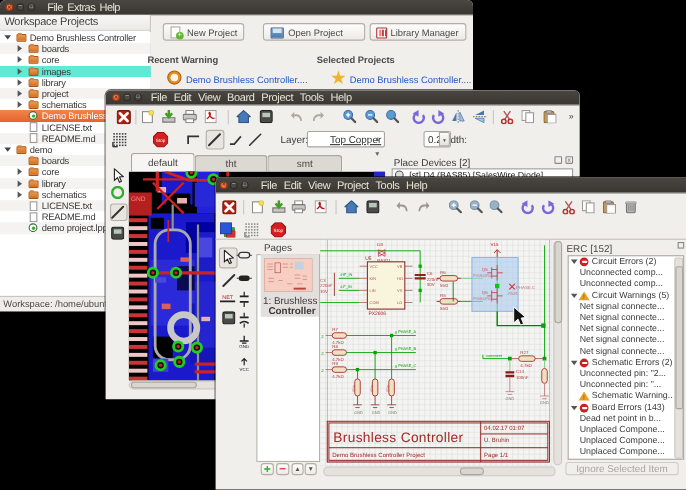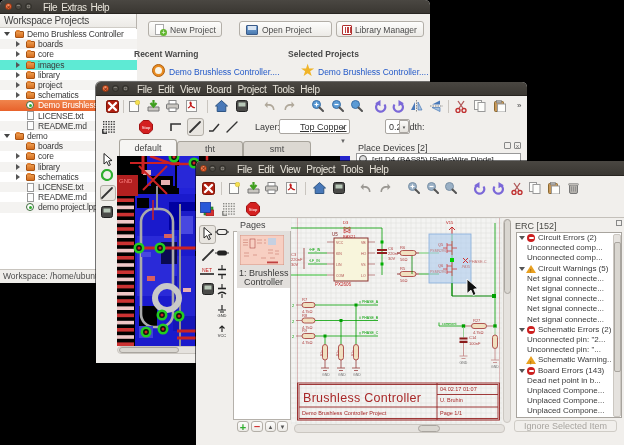--- a/index.html
+++ b/index.html
@@ -582,21 +582,21 @@
 <div style="position:absolute;left:37px;top:70px;width:58px;height:189px;background:#fff;border:1px solid #b5b1ab;border-top:1px solid #b5b1ab;"></div>
 <div style="position:absolute;left:41px;top:70px;width:53px;height:57px;background:#e2dfdc;"></div>
 <svg class="ico" style="left:44px;top:74px;" width="44" height="30" viewBox="0 0 44 30">
       <rect width="44" height="30" fill="#f7cfc2" stroke="#c88878" stroke-width="0.8"></rect>
       <rect x="10" y="4" width="5" height="9" fill="none" stroke="#a03030" stroke-width="0.5"></rect>
       <rect x="28" y="3" width="8" height="7" fill="#b8cfe8" fill-opacity="0.8"></rect>
       <path d="M3 5 L8 5 M3 7.5 L8 7.5 M3 10 L8 10 M17 5 L22 5 M17 8 L22 8 M24 5 L26 5 M24 8 L26 8 M28 15 L33 15 M28 18 L33 18 M35 16 L39 16 M35 19 L39 19 M4 18 L9 18 M4 21 L9 21 M13 20 L17 20 M21 23 L26 23 M30 23 L35 23" stroke="#b86050" stroke-width="0.45"></path>
       <rect x="27" y="26.5" width="11" height="1.8" fill="#c04040"></rect>
     </svg>
 <div class="txt" style="left:43px;top:107px;font-size:9px;color:#3a3a3a;">1: Brushless</div>
-<div class="txt" style="left:48px;top:116px;font-size:9px;color:#3a3a3a;">Controller</div>
+<div class="txt" style="left:48px;top:116px;font-size:9px;color:#3a3a3a;font-weight:bold;">Controller</div>
 <div class="btn" style="left:41px;top:260px;width:12px;height:11px;color:#2fae2f;font-size:11px;line-height:10px;text-align:center;font-weight:bold;">+</div>
 <div class="btn" style="left:55px;top:260px;width:12px;height:11px;color:#d03030;font-size:11px;line-height:9px;text-align:center;font-weight:bold;">–</div>
 <div class="btn" style="left:69px;top:260px;width:11px;height:11px;color:#555;font-size:6px;line-height:10px;text-align:center;">▲</div>
 <div class="btn" style="left:81px;top:260px;width:11px;height:11px;color:#555;font-size:6px;line-height:10px;text-align:center;">▼</div>
 <svg class="ico" style="left:95px;top:57px;" width="211" height="206" viewBox="0 0 211 206">
 <rect width="211" height="206" fill="#f4f4f2"></rect>
 <path d="M0 0 L0 206 M5 0 L5 206 M10 0 L10 206 M15 0 L15 206 M20 0 L20 206 M25 0 L25 206 M30 0 L30 206 M35 0 L35 206 M40 0 L40 206 M45 0 L45 206 M50 0 L50 206 M55 0 L55 206 M60 0 L60 206 M65 0 L65 206 M70 0 L70 206 M75 0 L75 206 M80 0 L80 206 M85 0 L85 206 M90 0 L90 206 M95 0 L95 206 M100 0 L100 206 M105 0 L105 206 M110 0 L110 206 M115 0 L115 206 M120 0 L120 206 M125 0 L125 206 M130 0 L130 206 M135 0 L135 206 M140 0 L140 206 M145 0 L145 206 M150 0 L150 206 M155 0 L155 206 M160 0 L160 206 M165 0 L165 206 M170 0 L170 206 M175 0 L175 206 M180 0 L180 206 M185 0 L185 206 M190 0 L190 206 M195 0 L195 206 M200 0 L200 206 M205 0 L205 206 M210 0 L210 206 M0 0 L211 0 M0 5 L211 5 M0 10 L211 10 M0 15 L211 15 M0 20 L211 20 M0 25 L211 25 M0 30 L211 30 M0 35 L211 35 M0 40 L211 40 M0 45 L211 45 M0 50 L211 50 M0 55 L211 55 M0 60 L211 60 M0 65 L211 65 M0 70 L211 70 M0 75 L211 75 M0 80 L211 80 M0 85 L211 85 M0 90 L211 90 M0 95 L211 95 M0 100 L211 100 M0 105 L211 105 M0 110 L211 110 M0 115 L211 115 M0 120 L211 120 M0 125 L211 125 M0 130 L211 130 M0 135 L211 135 M0 140 L211 140 M0 145 L211 145 M0 150 L211 150 M0 155 L211 155 M0 160 L211 160 M0 165 L211 165 M0 170 L211 170 M0 175 L211 175 M0 180 L211 180 M0 185 L211 185 M0 190 L211 190 M0 195 L211 195 M0 200 L211 200 M0 205 L211 205 " stroke="#dddddb" stroke-width="0.5"></path>
 <rect x="6.5" y="-40" width="202" height="242" fill="none" stroke="#c08080" stroke-width="0.5"></rect>
 <path d="M0 10 L91 10 L91 24" stroke="#00a000" stroke-width="0.8" fill="none"></path>
 <path d="M53 9 L59 12 L53 15 Z M59 9 L53 12 L59 15 Z" fill="none" stroke="#c02020" stroke-width="0.6"></path>

